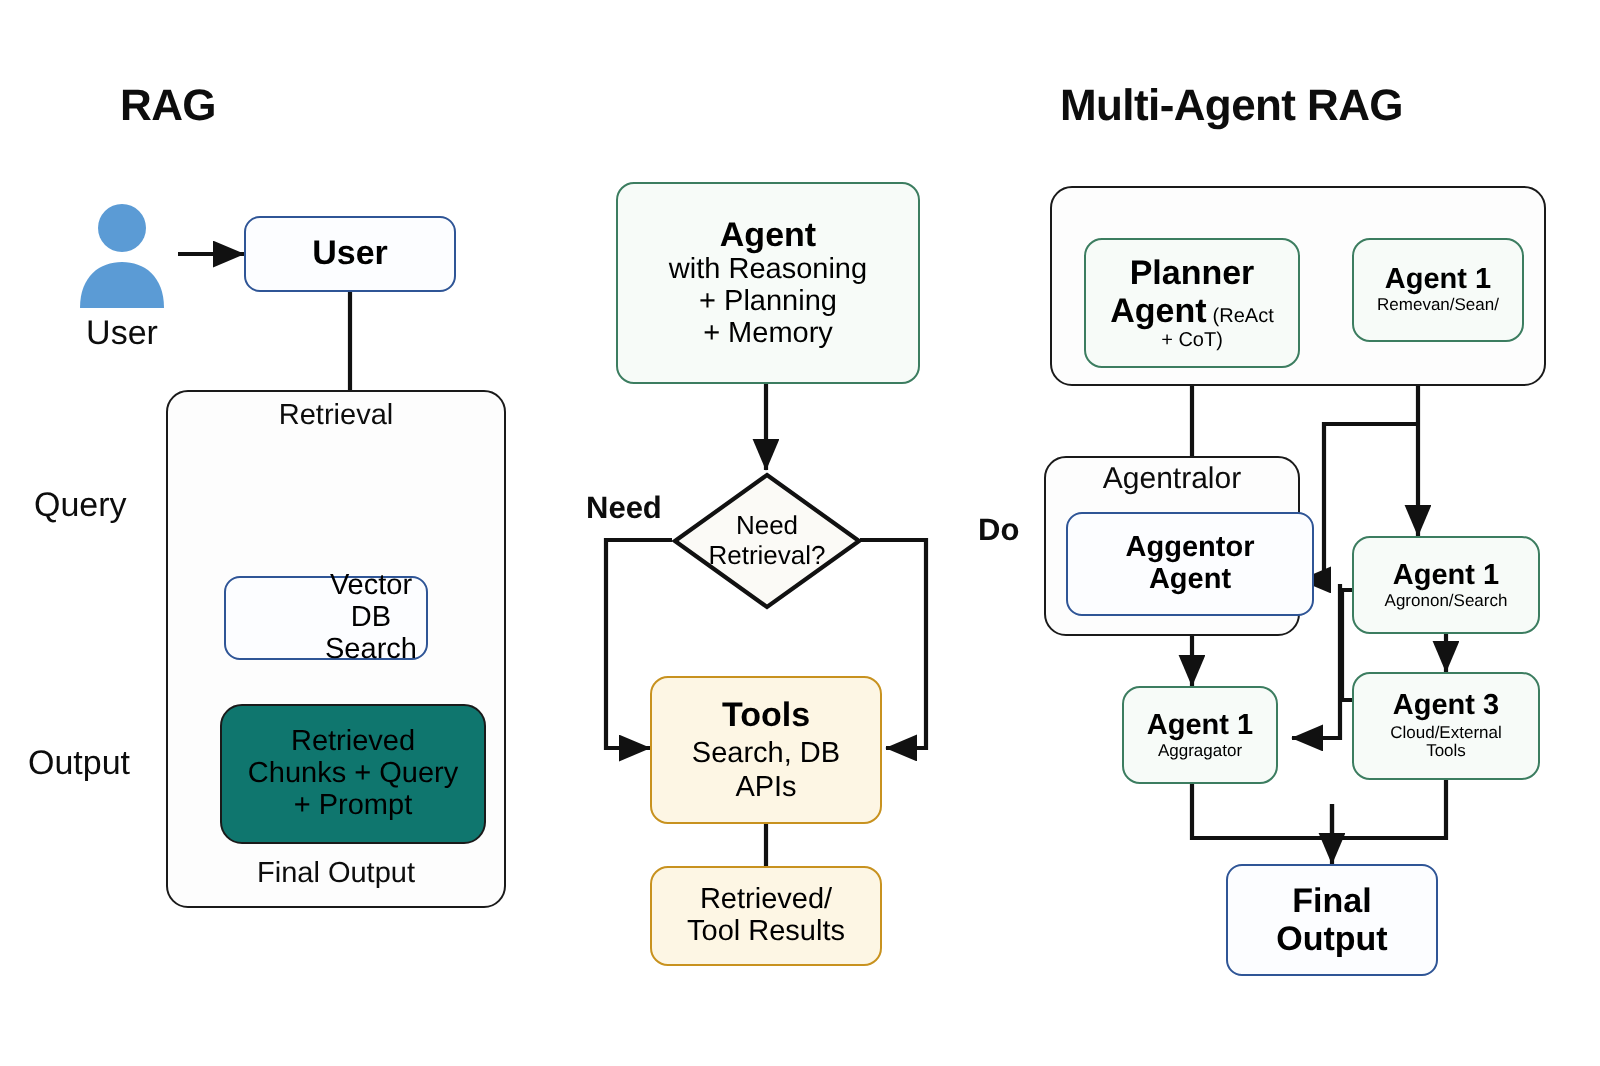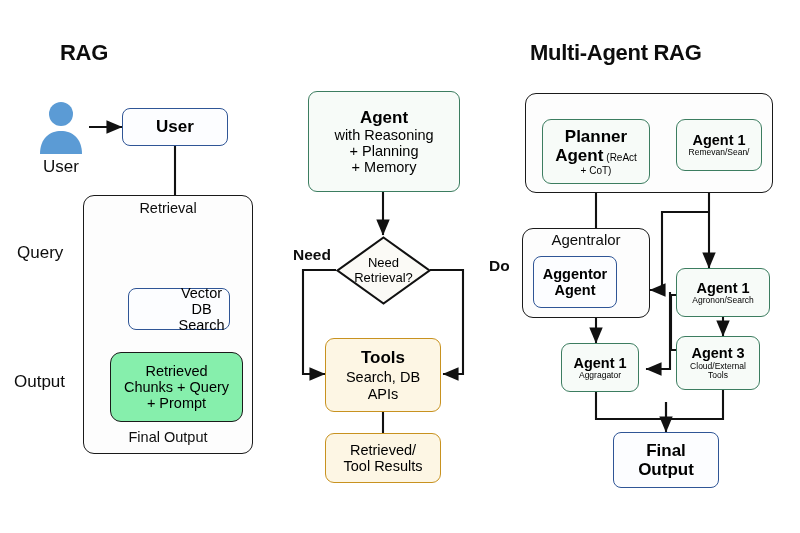--- a/index.html
+++ b/index.html
@@ -51,21 +51,21 @@
     background: #f7fbf8;
   }
   .orange {
     border: 1.8px solid #c8921f;
     border-radius: 9px;
     background: #fdf6e4;
   }
   .plain {
     border: 1.8px solid #1a1a1a;
     border-radius: 11px;
-    background: #86efac;
+    background: #0f766e;
   }
   .group {
     position: absolute;
     box-sizing: border-box;
     border: 1.8px solid #1a1a1a;
     border-radius: 11px;
     background: #fdfdfd;
   }
   .group-label {
     position: absolute;
@@ -204,21 +204,21 @@
     <div class="t-big">User</div>
   </div>
 
   <div class="side-label" style="left:17px; top:243px;">Query</div>
   <div class="side-label" style="left:14px; top:372px;">Output</div>
 
   <div class="group" style="left:83px; top:195px; width:170px; height:259px;"></div>
   <div class="group-label" style="left:83px; top:200px; width:170px;">Retrieval</div>
 
 
-  <div class="node blue" style="left:128px; top:288px; width:102px; height:42px;padding-left:45px;">
+  <div class="node blue" style="left:112px; top:288px; width:102px; height:42px;padding-left:45px;">
     <div class="t-mid">Vector DB</div>
     <div class="t-mid">Search</div>
   </div>
 
   <div class="node plain" style="left:110px; top:352px; width:133px; height:70px;">
     <div class="t-mid">Retrieved</div>
     <div class="t-mid">Chunks + Query</div>
     <div class="t-mid">+ Prompt</div>
   </div>
 
@@ -267,31 +267,31 @@
   </div>
 
   <div class="node green" style="left:676px; top:119px; width:86px; height:52px;">
     <div class="t-mid" style="font-weight:bold;">Agent 1</div>
     <div class="t-tiny">Remevan/Sean/</div>
   </div>
 
   <div class="group" style="left:522px; top:228px; width:128px; height:90px;"></div>
   <div class="group-label" style="left:522px; top:231px; width:128px; font-size:15px;">Agentralor</div>
 
-  <div class="node blue" style="left:533px; top:256px; width:84px; height:52px;">
+  <div class="node blue" style="left:533px; top:256px; width:124px; height:52px;">
     <div class="t-mid" style="font-weight:bold;">Aggentor</div>
     <div class="t-mid" style="font-weight:bold;">Agent</div>
   </div>
 
   <div class="node green" style="left:676px; top:268px; width:94px; height:49px;">
     <div class="t-mid" style="font-weight:bold;">Agent 1</div>
     <div class="t-tiny">Agronon/Search</div>
   </div>
 
-  <div class="node green" style="left:676px; top:336px; width:84px; height:54px;">
+  <div class="node green" style="left:676px; top:336px; width:94px; height:54px;">
     <div class="t-mid" style="font-weight:bold;">Agent 3</div>
     <div class="t-tiny">Cloud/External</div>
     <div class="t-tiny">Tools</div>
   </div>
 
   <div class="node green" style="left:561px; top:343px; width:78px; height:49px;">
     <div class="t-mid" style="font-weight:bold;">Agent 1</div>
     <div class="t-tiny">Aggragator</div>
   </div>
 

